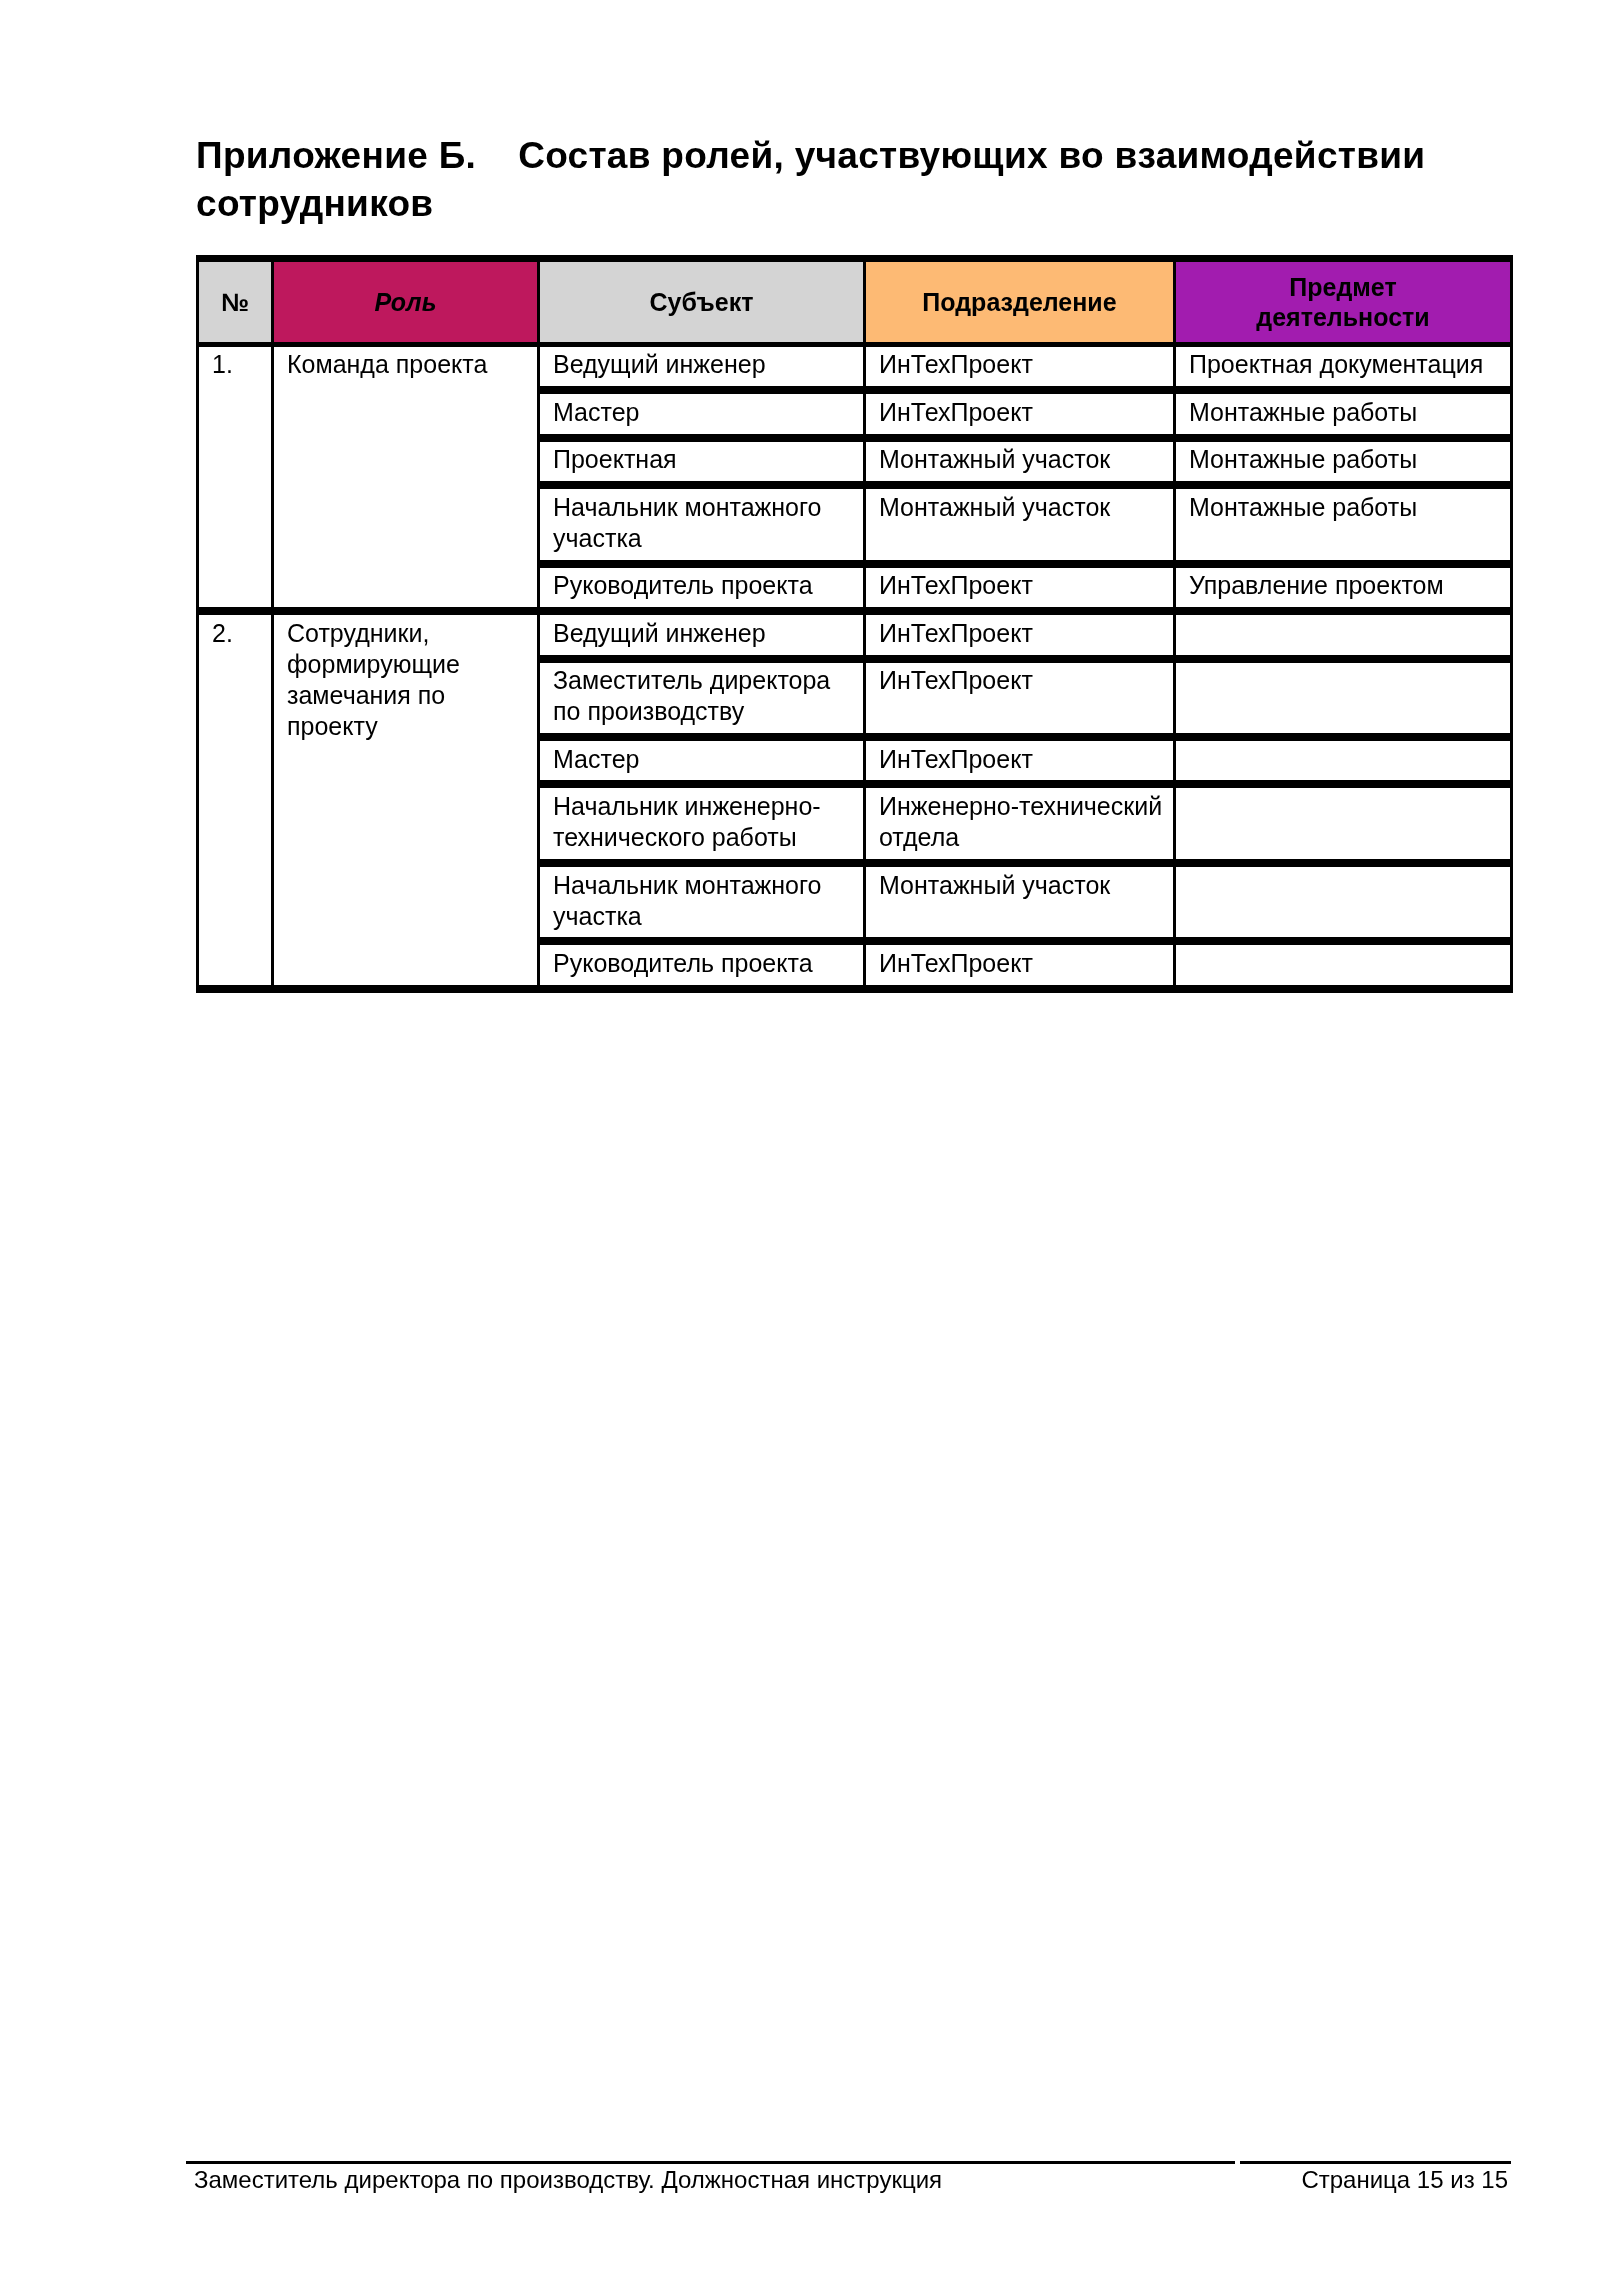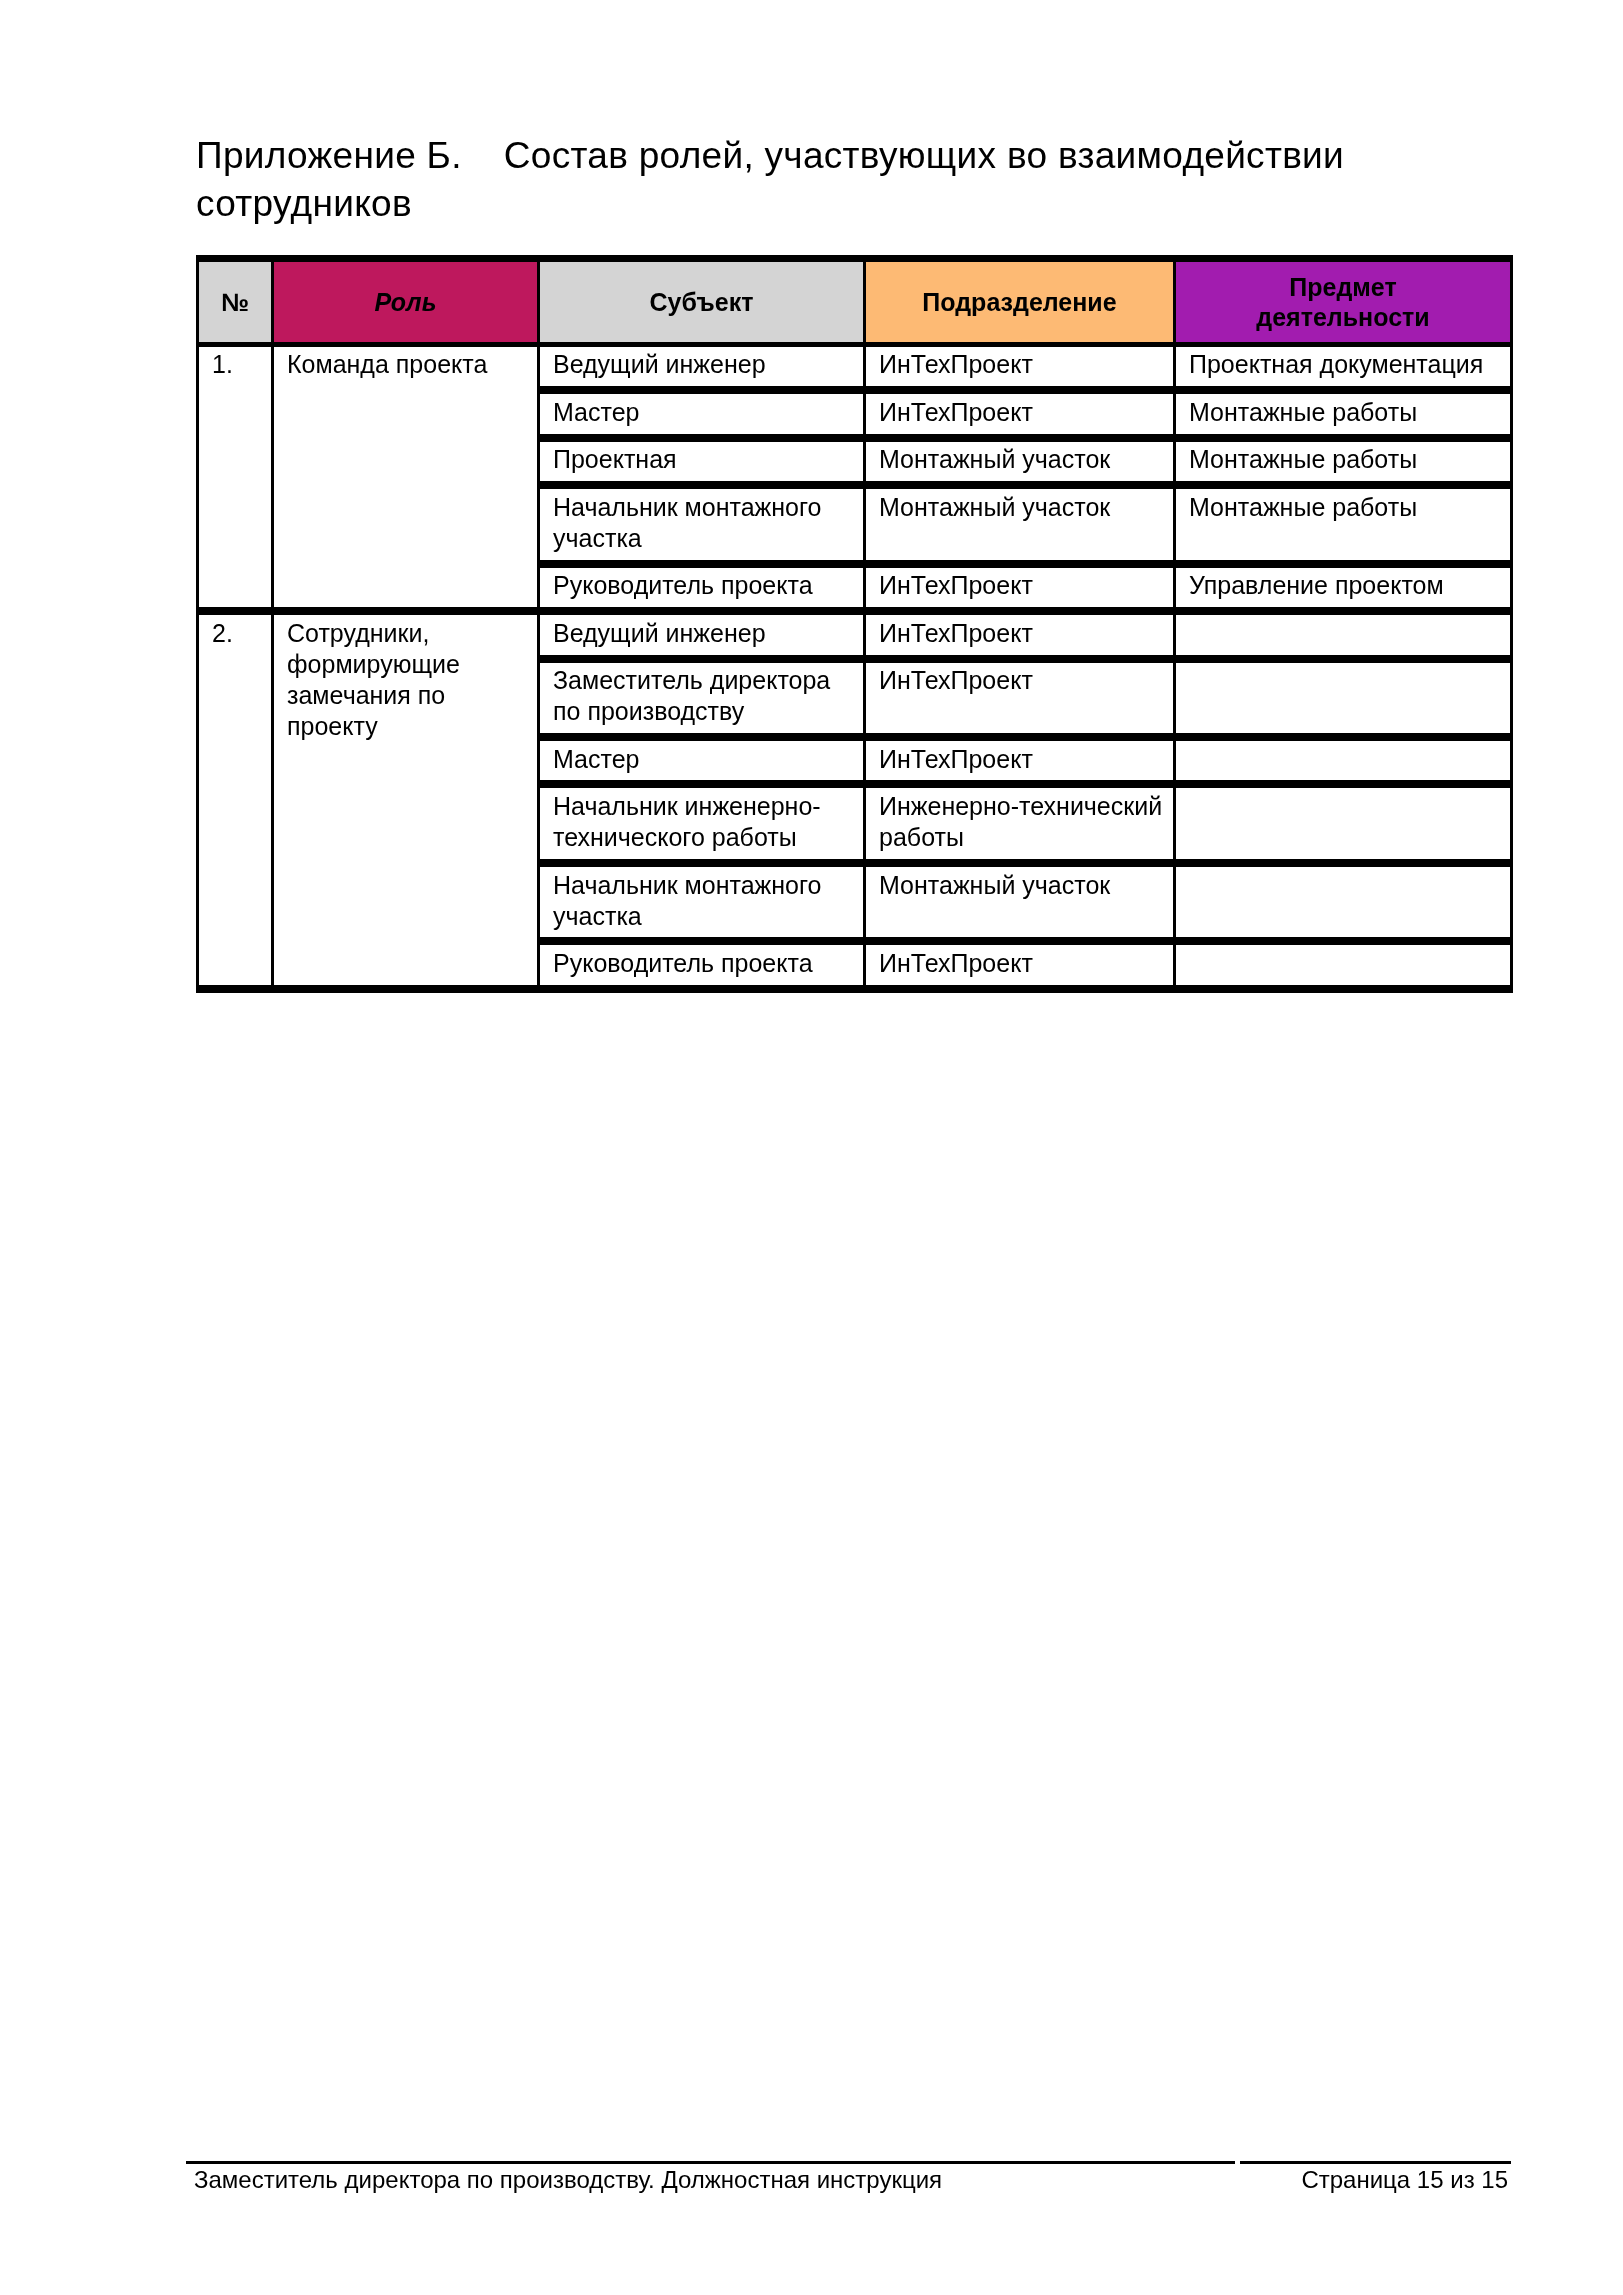--- a/index.html
+++ b/index.html
@@ -17,21 +17,21 @@
     overflow: hidden;
   }
 
   
   .title {
     position: absolute;
     left: 196px;
     top: 107px;
     width: 1285px;
     font-size: 37px;
-    font-weight: normal;
+    font-weight: bold;
     line-height: 48px;
     letter-spacing: 0.3px;
   }
   .title .gap {
     display: inline-block;
     width: 42px;
   }
 
   
   table.roles {
@@ -162,21 +162,21 @@
           <td>ИнТехПроект</td>
           <td></td>
         </tr>
         <tr>
           <td>Мастер</td>
           <td>ИнТехПроект</td>
           <td></td>
         </tr>
         <tr>
           <td>Начальник инженерно-технического работы</td>
-          <td>Инженерно-технический работы</td>
+          <td>Инженерно-технический отдела</td>
           <td></td>
         </tr>
         <tr>
           <td>Начальник монтажного участка</td>
           <td>Монтажный участок</td>
           <td></td>
         </tr>
         <tr>
           <td>Руководитель проекта</td>
           <td>ИнТехПроект</td>

